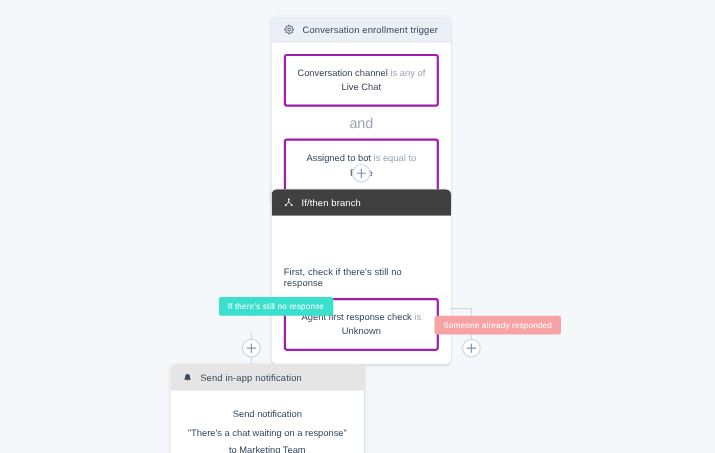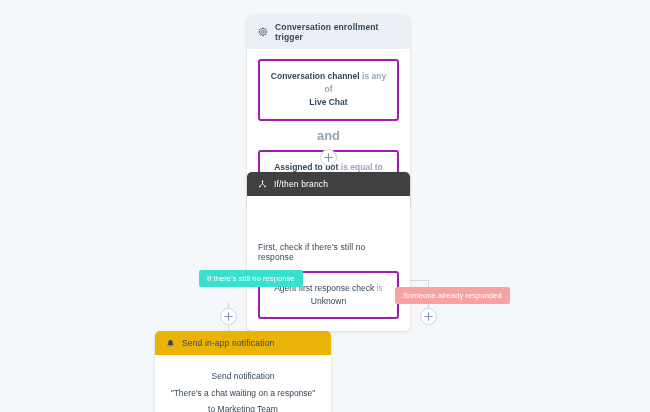--- a/index.html
+++ b/index.html
@@ -68,21 +68,21 @@
   }
   .card-header.trigger {
     background: #eaf0f6;
     color: #33475b;
   }
   .card-header.branch {
     background: #404040;
     color: #ffffff;
   }
   .card-header.notify {
-    background: #eab308;
+    background: #e5e5e5;
     color: #33475b;
   }
   .hdr-icon { display: flex; align-items: center; }
   .card-body {
     padding: 10px 11px 12px 11px;
   }
 
   
   .cond {
     border: 2px solid #a21caf;
@@ -164,21 +164,21 @@
   <div class="vline" style="left:228px; top:325px; height:6px;"></div>
 
   <div class="chip no" style="left:395px; top:287px;">Someone already responded</div>
   <div class="vline" style="left:428px; top:302px; height:8px;"></div>
   <div class="plus-btn" style="left:420px; top:308px;">
     <svg width="9" height="9" viewBox="0 0 9 9" aria-hidden="true">
       <path d="M4.5 0.7 V8.3 M0.7 4.5 H8.3" stroke="#7c98b6" stroke-width="1.1" stroke-linecap="round"></path>
     </svg>
   </div>
 
-  <div class="card" style="left:247px; top:15px; width:163px;font-weight:bold;">
+  <div class="card" style="left:247px; top:15px; width:163px;">
     <div class="card-header trigger">
       <span class="hdr-icon">
         <svg width="10" height="10" viewBox="0 0 16 16" aria-hidden="true">
           <path d="M7 1.5 L8.6 1.5 L8.9 3.1 A4.6 4.6 0 0 1 10.2 3.7 L11.6 2.8 L12.8 4 L11.9 5.4
                    A4.6 4.6 0 0 1 12.5 6.7 L14.1 7 L14.1 8.6 L12.5 8.9 A4.6 4.6 0 0 1 11.9 10.2
                    L12.8 11.6 L11.6 12.8 L10.2 11.9 A4.6 4.6 0 0 1 8.9 12.5 L8.6 14.1 L7 14.1
                    L6.7 12.5 A4.6 4.6 0 0 1 5.4 11.9 L4 12.8 L2.8 11.6 L3.7 10.2
                    A4.6 4.6 0 0 1 3.1 8.9 L1.5 8.6 L1.5 7 L3.1 6.7 A4.6 4.6 0 0 1 3.7 5.4
                    L2.8 4 L4 2.8 L5.4 3.7 A4.6 4.6 0 0 1 6.7 3.1 Z" fill="none" stroke="#33475b" stroke-width="1.2" stroke-linejoin="round"></path>
           <circle cx="7.8" cy="7.8" r="2.1" fill="none" stroke="#33475b" stroke-width="1.2"></circle>

